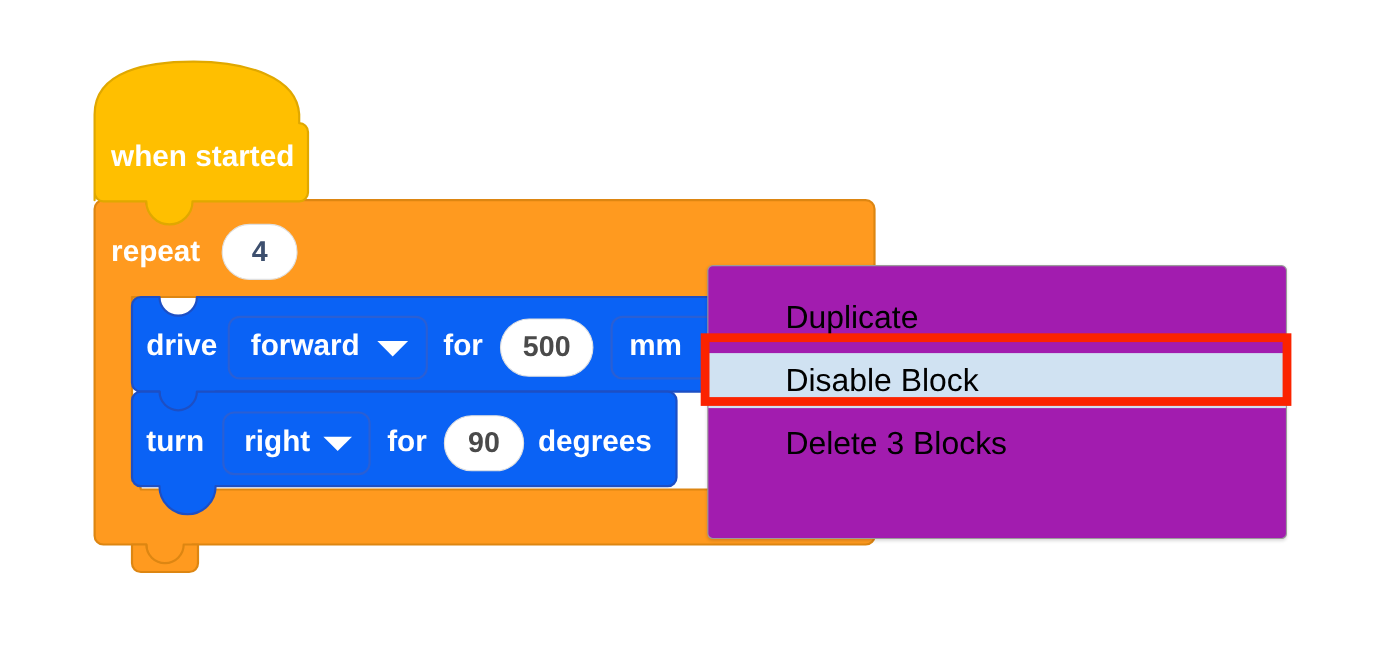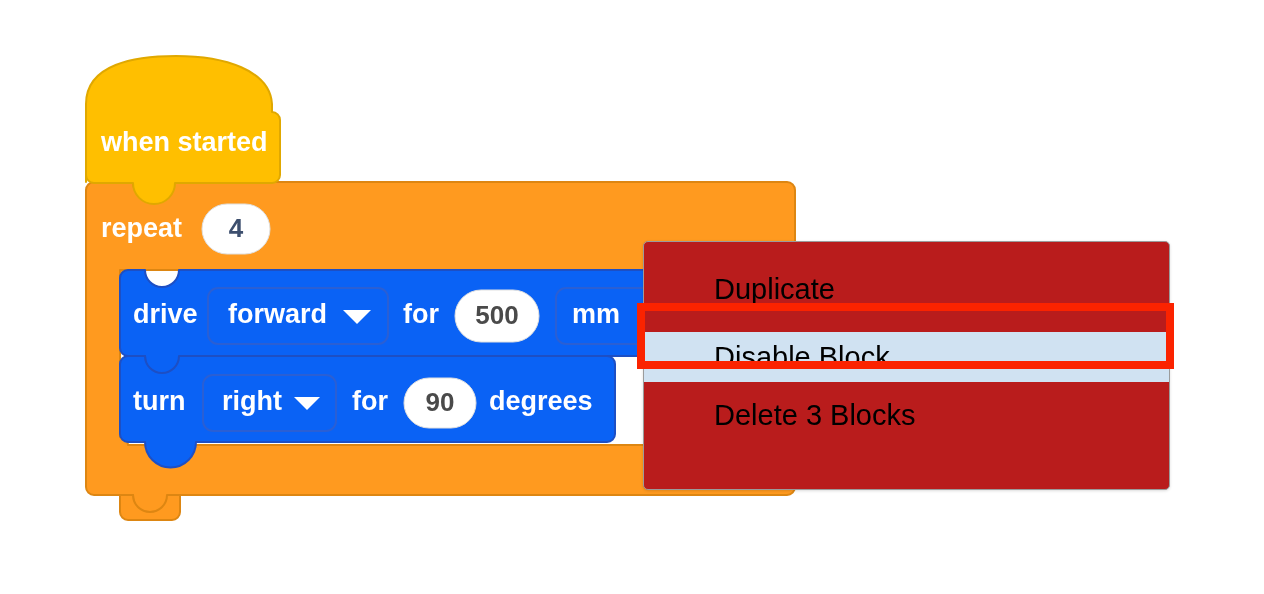--- a/index.html
+++ b/index.html
@@ -49,21 +49,21 @@
   .bubble-text.navy { fill: #3d4f6e; }
   .bubble-text.gray { fill: #4a4a4a; }
 
   
   #context-menu {
     position: absolute;
     left: 643px;
     top: 241px;
     width: 527px;
     height: 249px;
-    background: #b91c1c;
+    background: #a21caf;
     border: 1.5px solid #9b9b9b;
     border-radius: 5px;
     box-sizing: border-box;
     box-shadow: 0 1px 3px rgba(0,0,0,0.14);
     z-index: 20;
   }
   .menu-list {
     list-style: none;
     margin: 0;
     padding: 9px 0 0 0;
@@ -79,21 +79,21 @@
   }
   .menu-item.highlighted {
     background: #d0e2f2;
   }
   .menu-item.disabled {
     color: #c3c3c3;
   }
 
   
   .menu-item.row-duplicate   { margin-top: 13px; }
-  .menu-item.row-disable     { margin-top: 18px; }
+  .menu-item.row-disable     { margin-top: 7px; }
   .menu-item.row-enable      { margin-top: 6px; }
   .menu-item.row-delete      { margin-top: 8px; }
 
   
   #annotation-box {
     position: absolute;
     left: 637px;
     top: 303px;
     width: 537px;
     height: 66px;

